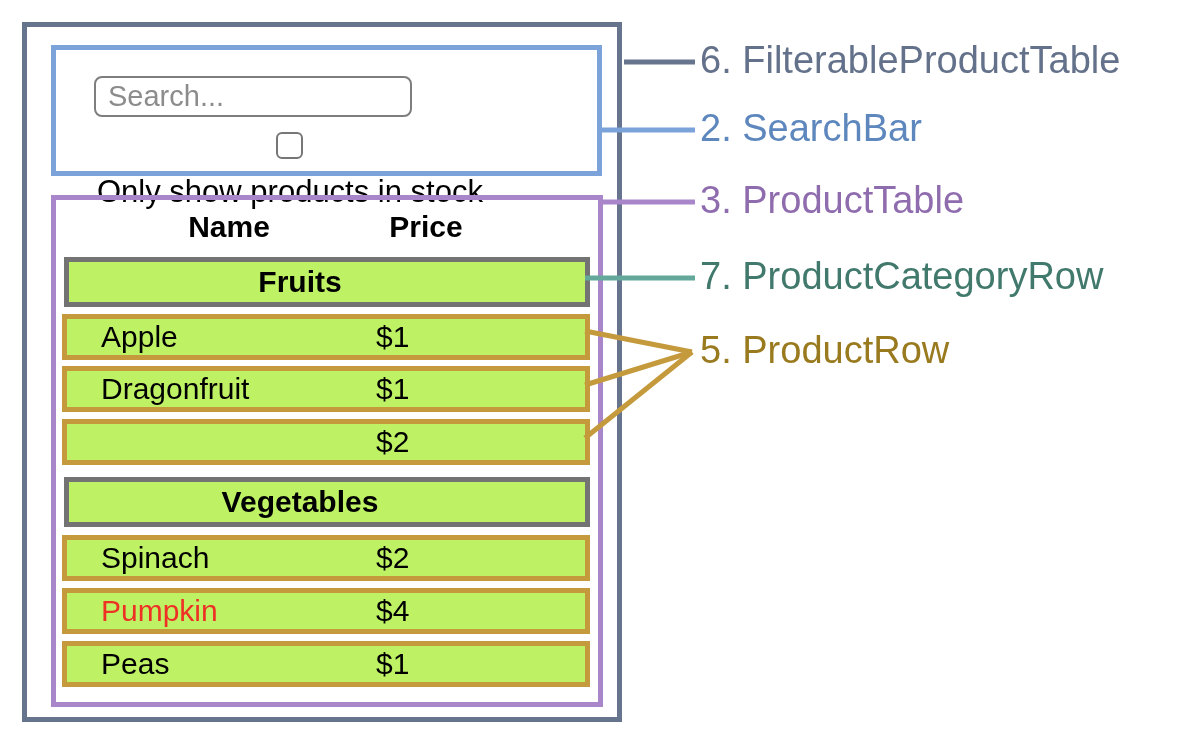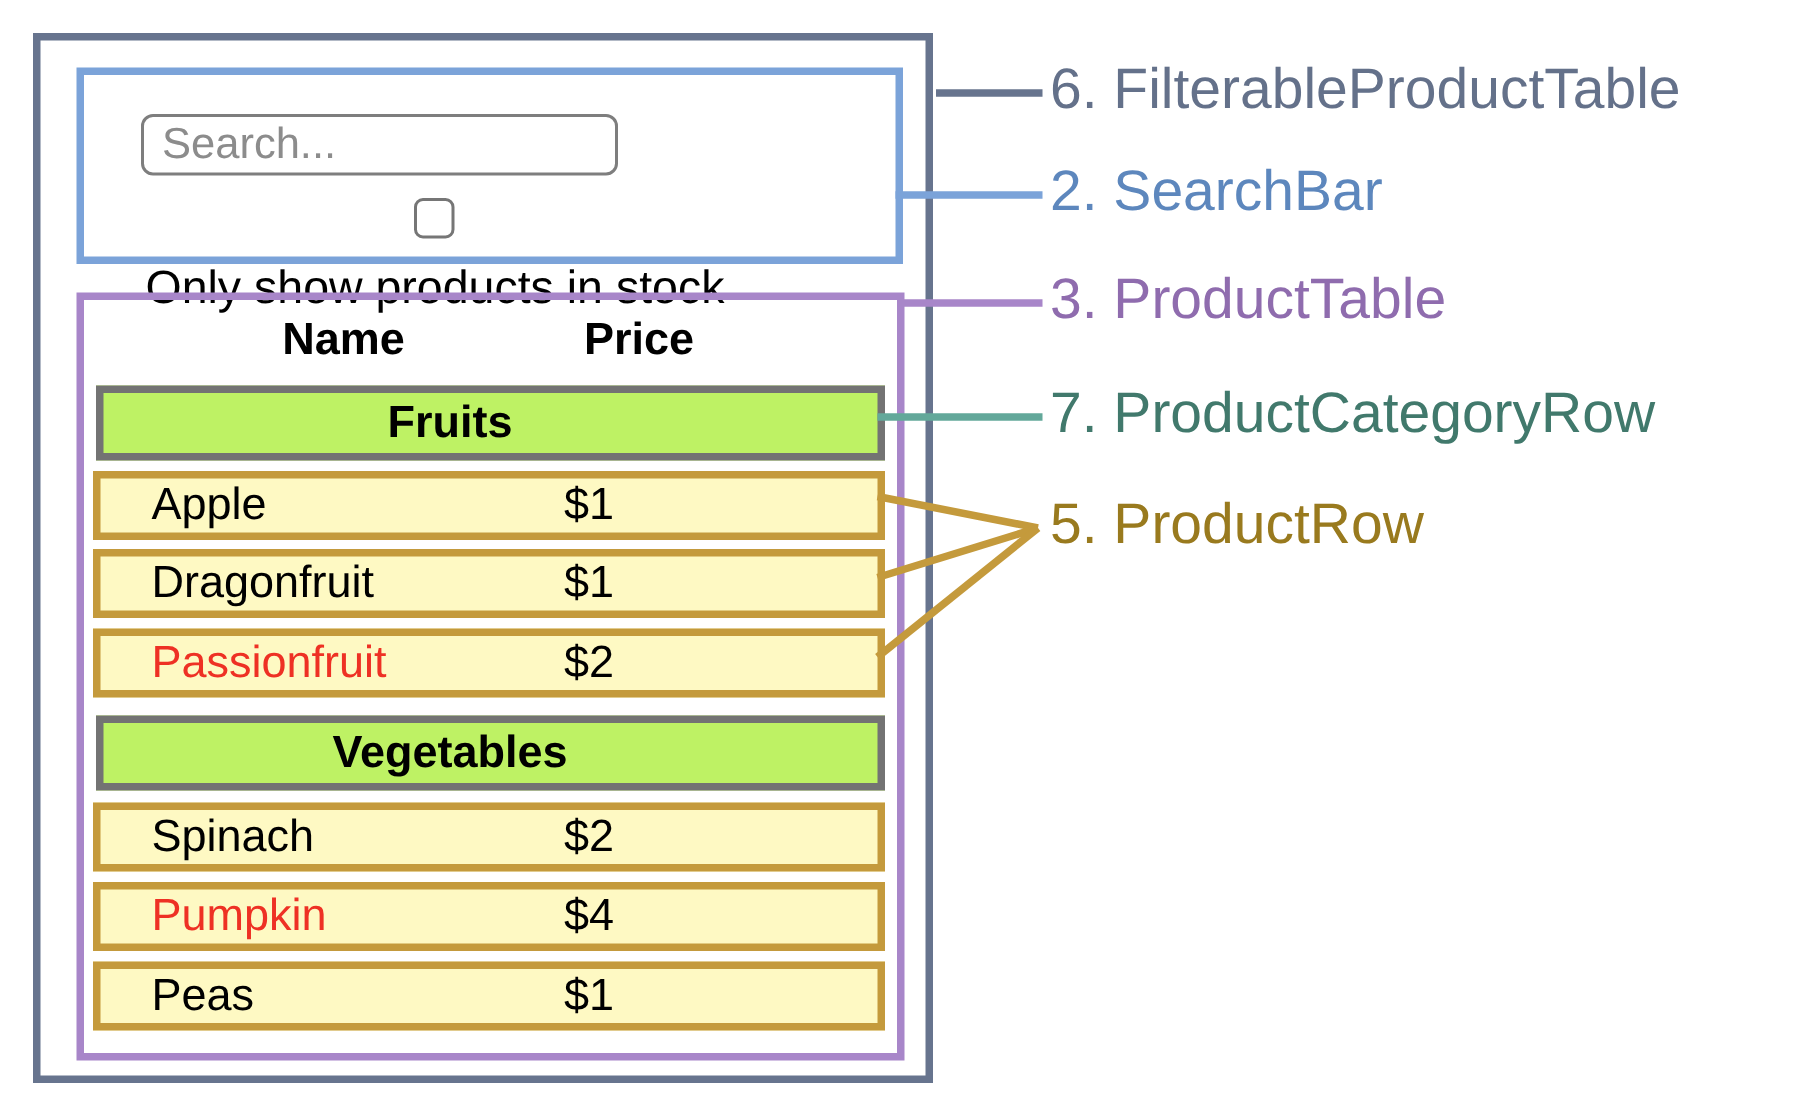--- a/index.html
+++ b/index.html
@@ -25,21 +25,21 @@
   .th{position:absolute;transform:translateX(-50%);font-size:30px;font-weight:bold;color:#000;white-space:nowrap;}
   .th-name{left:173px;}
   .th-price{left:370px;}
 
   .category-row{position:absolute;left:8px;width:526px;height:50px;
     border:5px solid #737373;box-sizing:border-box;background:#bef264;}
   .category-row .cat-label{position:absolute;left:231px;top:50%;
     transform:translate(-50%,-50%);font-size:30px;font-weight:bold;color:#000;white-space:nowrap;}
 
   .product-row{position:absolute;left:6px;width:528px;height:46px;
-    border:5px solid #c49a3c;box-sizing:border-box;background:#fef9c3;}
+    border:5px solid #c49a3c;box-sizing:border-box;background:#bef264;}
   .product-row .p-name{position:absolute;left:34px;top:50%;transform:translateY(-50%);
     font-size:30px;color:#000;white-space:nowrap;}
   .product-row .p-price{position:absolute;left:309px;top:50%;transform:translateY(-50%);
     font-size:30px;color:#000;white-space:nowrap;}
   .product-row.out-of-stock .p-name{color:#ee3124;}
 
   
   .r-cat-fruits{top:57px;}
   .r-apple{top:114px;}
   .r-dragonfruit{top:166px;}
@@ -93,21 +93,20 @@
         <span class="p-name">Apple</span>
         <span class="p-price">$1</span>
       </div>
 
       <div class="product-row r-dragonfruit">
         <span class="p-name">Dragonfruit</span>
         <span class="p-price">$1</span>
       </div>
 
       <div class="product-row r-passionfruit out-of-stock">
-        <span class="p-name">Passionfruit</span>
         <span class="p-price">$2</span>
       </div>
 
       <div class="category-row r-cat-vegetables">
         <span class="cat-label">Vegetables</span>
       </div>
 
       <div class="product-row r-spinach">
         <span class="p-name">Spinach</span>
         <span class="p-price">$2</span>

